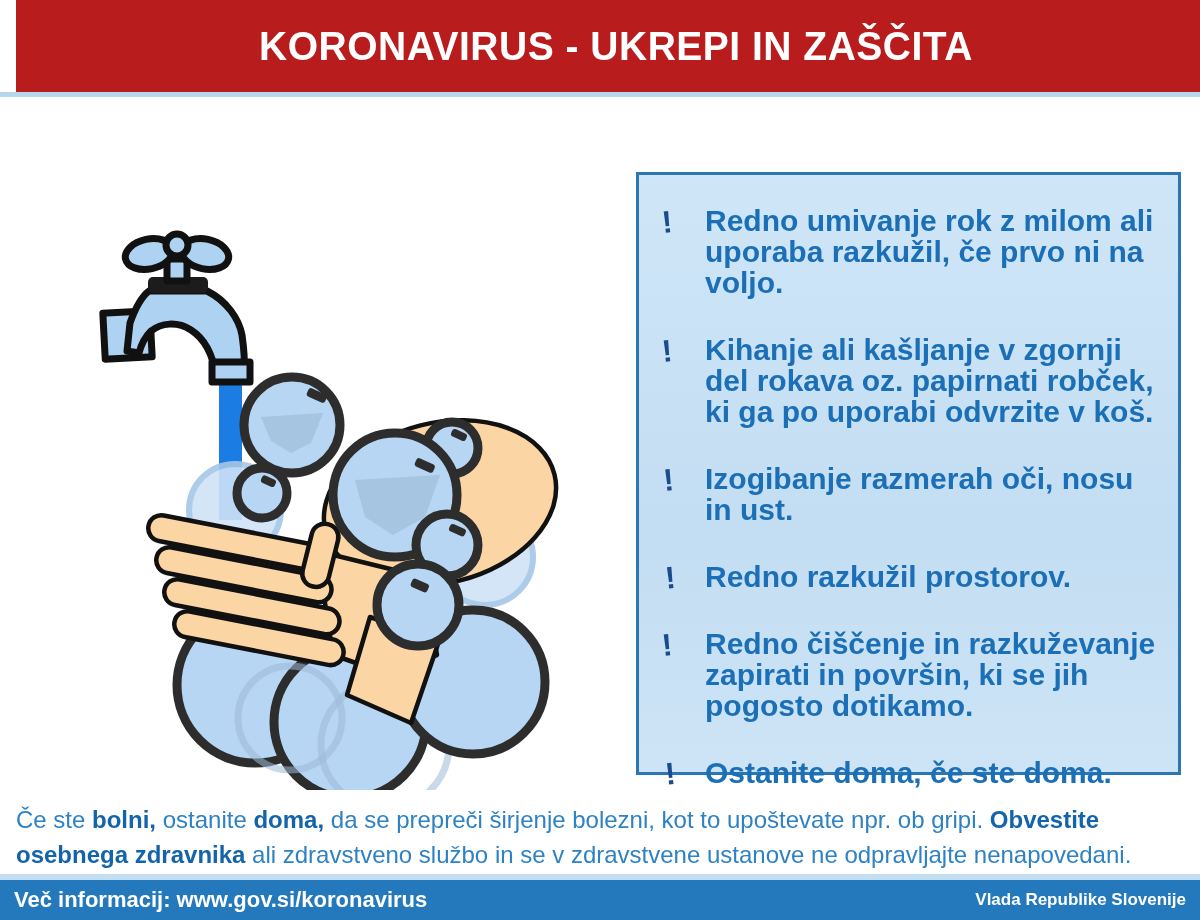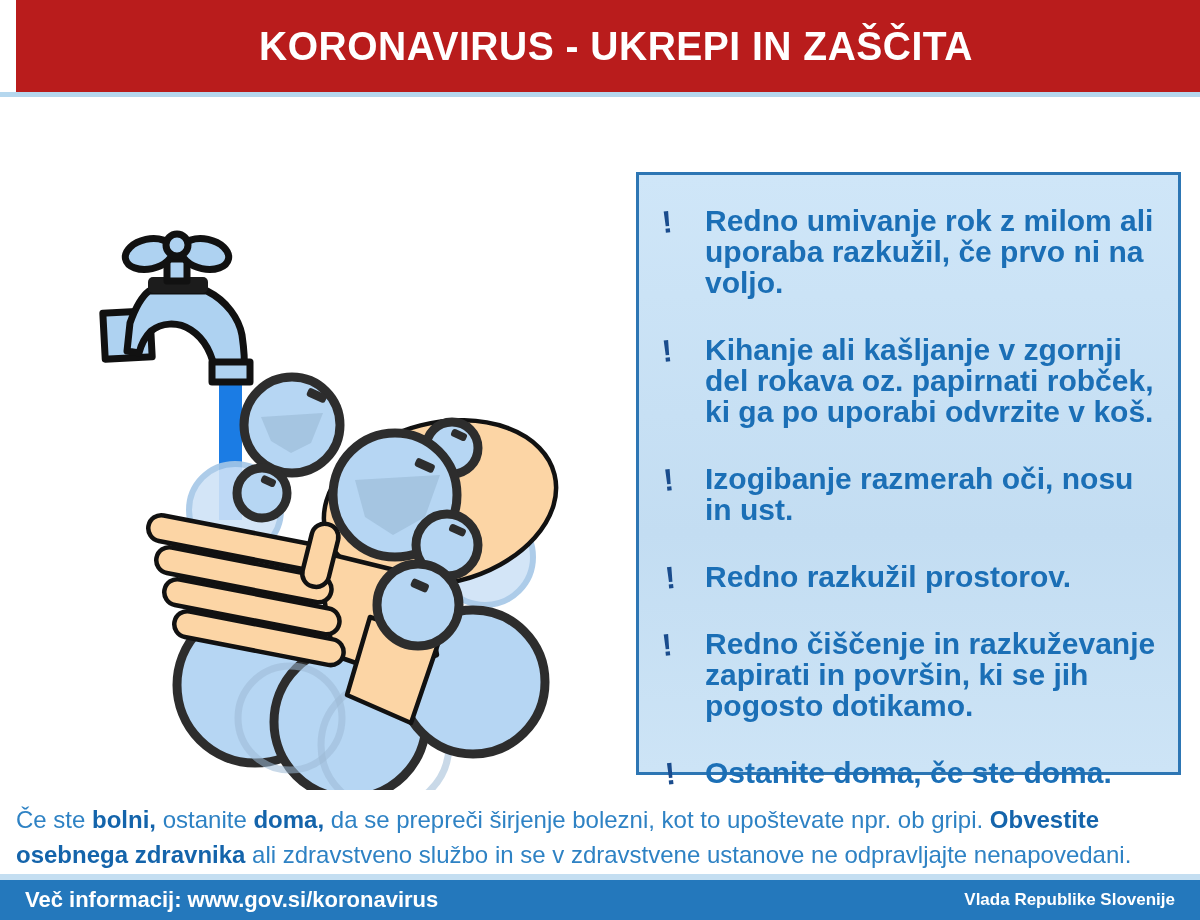--- a/index.html
+++ b/index.html
@@ -18,21 +18,21 @@
   }
   .topbar h1{
     margin:0;color:#ffffff;font-size:39px;font-weight:700;letter-spacing:.5px;
     transform:scaleY(1.05);
   }
   .strip-top{position:absolute;left:0;top:92px;width:1200px;height:5px;background:#b5d7ee;}
   .strip-bottom{position:absolute;left:0;top:874px;width:1200px;height:6px;background:#c4def1;}
   .bottombar{
     position:absolute;left:0;top:880px;width:1200px;height:40px;background:#2478bc;
     display:flex;align-items:center;justify-content:space-between;
-    color:#fff;box-sizing:border-box;padding:0 25px;
+    color:#fff;box-sizing:border-box;padding:0 14px;
   }
   .bottombar .left{font-size:22px;font-weight:700;}
   .bottombar .right{font-size:17px;font-weight:700;}
 
   
   .para{position:absolute;left:16px;color:#2e82c4;font-size:24px;line-height:35px;white-space:nowrap;}
   .para .b{font-weight:700;color:#1464ab;}
   #intro{top:116px;}
   #outro{top:802px;}
 

